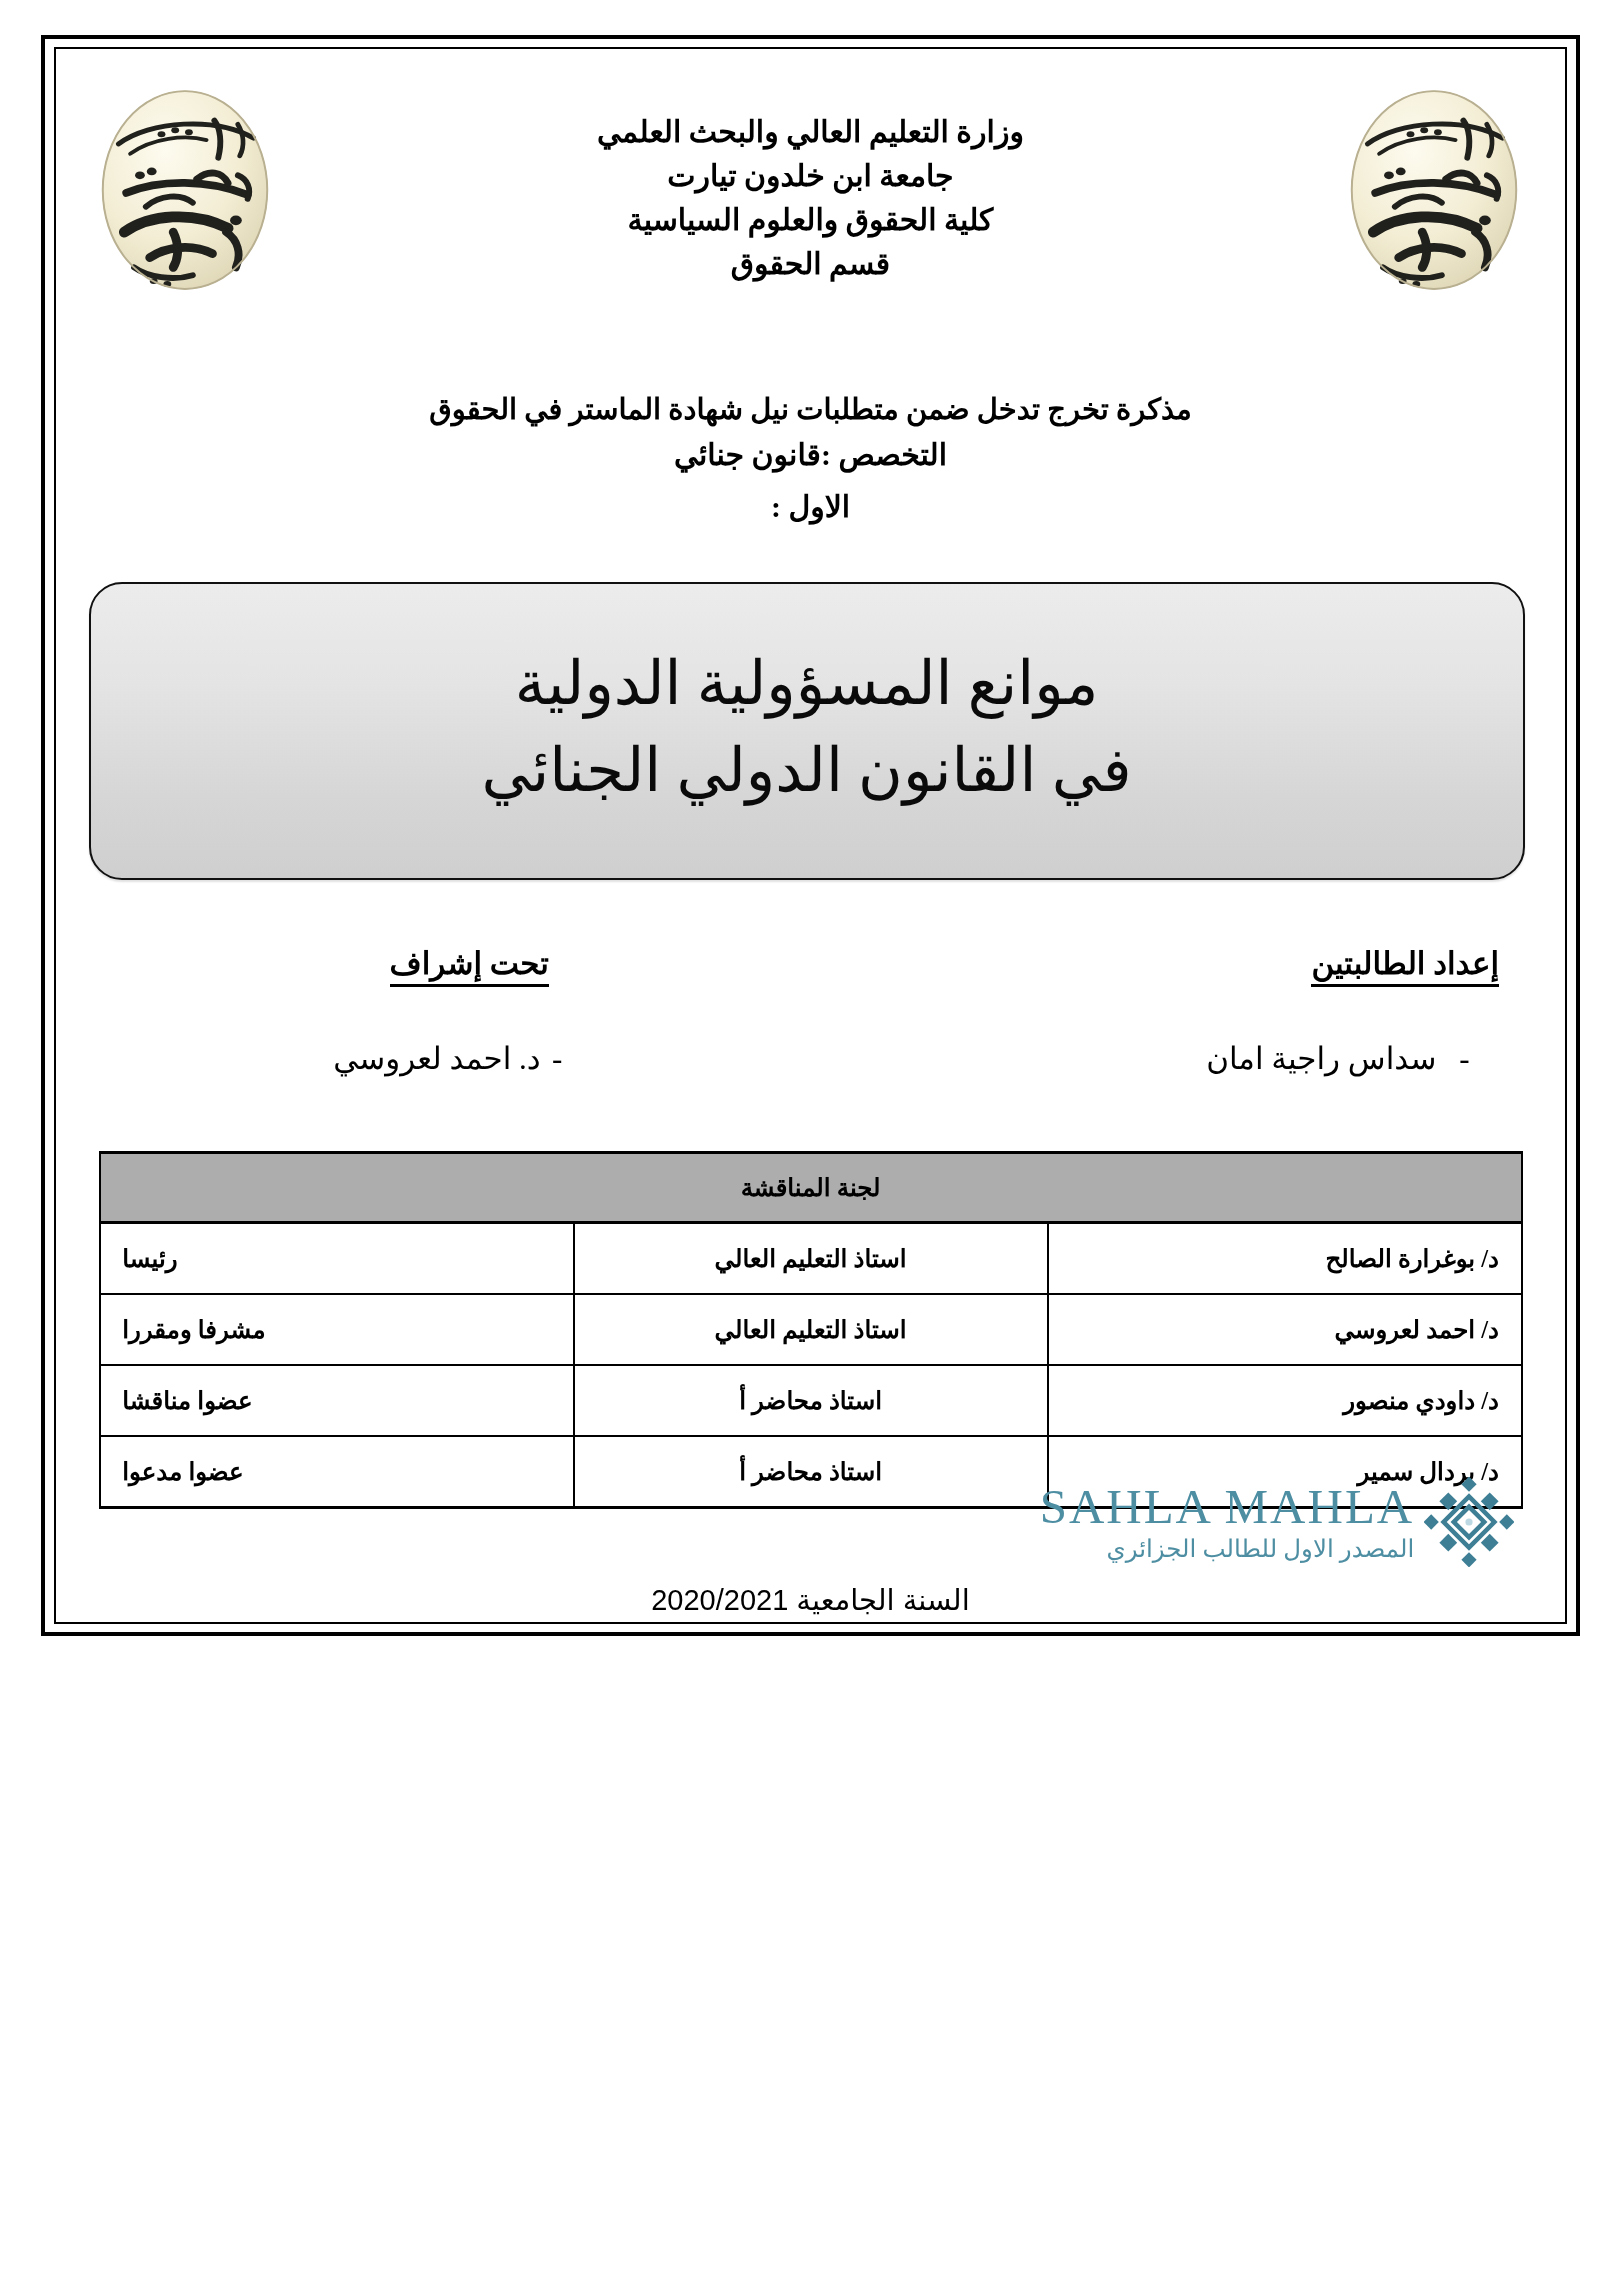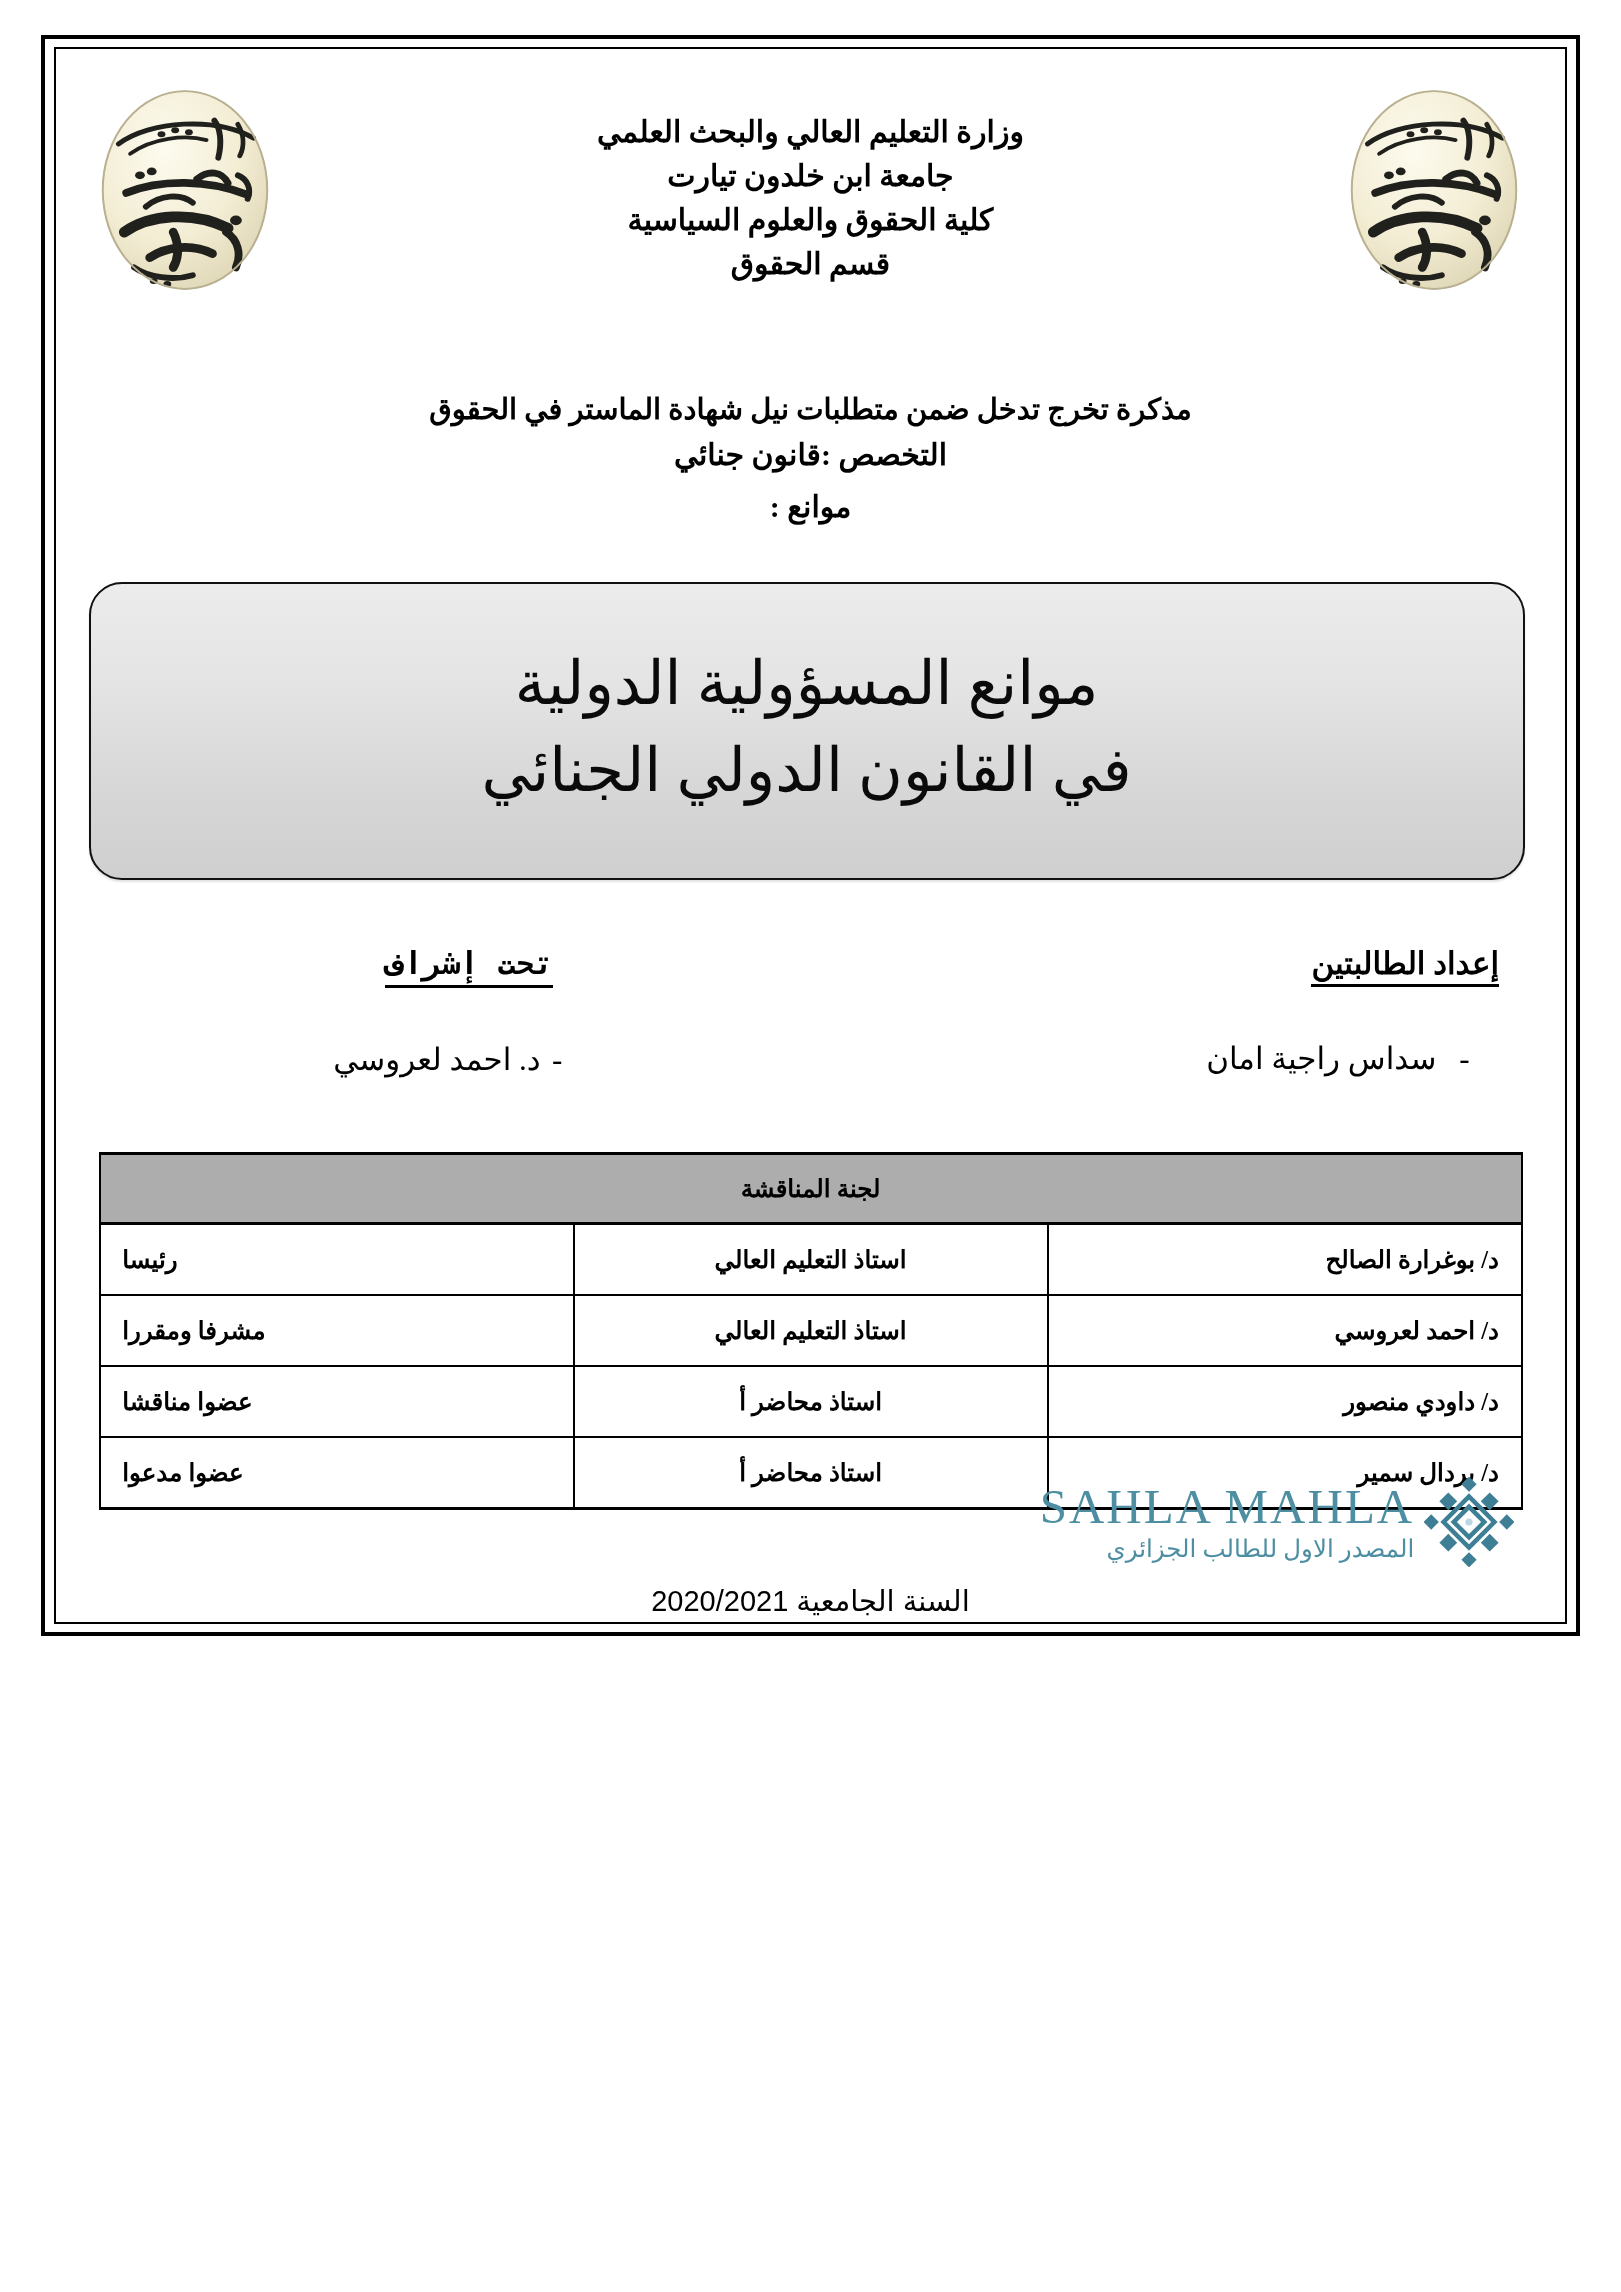--- a/index.html
+++ b/index.html
@@ -108,21 +108,21 @@
 
   .col-head{
     font-weight:bold;
     font-size:31px;
     display:inline-block;
     border-bottom:3.9px solid #000;
     padding-bottom:2px;
     margin-bottom:41px;
   }
   .col.students .col-head{margin-right:25.5px;}
-  .col.supervisor .col-head{margin-right:-57px;font-family:Liberation Mono, monospace;}
+  .col.supervisor .col-head{margin-right:-57px;}
 
   .person{
     font-size:31px;
     line-height:2.0;
     white-space:nowrap;
   }
   .col.students .person{padding-right:55px;}
   .col.supervisor .person{margin-right:-25.5px;}
   .dash{display:inline-block;width:33px;}
 
@@ -289,21 +289,21 @@
         <div>وزارة التعليم العالي والبحث العلمي</div>
         <div>جامعة ابن خلدون تيارت</div>
         <div>كلية الحقوق والعلوم السياسية</div>
         <div>قسم الحقوق</div>
       </div>
     </div>
 
     <div class="subhead">
       <div class="wide">مذكرة تخرج تدخل ضمن متطلبات نيل شهادة الماستر في الحقوق</div>
       <div>التخصص :قانون جنائي</div>
-      <div class="bipoint">موانع :</div>
+      <div class="bipoint">الاول :</div>
     </div>
 
     <div class="title-box">
       <div class="line">موانع المسؤولية الدولية</div>
       <div class="line">في القانون الدولي الجنائي</div>
     </div>
 
     <div class="authors">
 
       <div class="col students">

